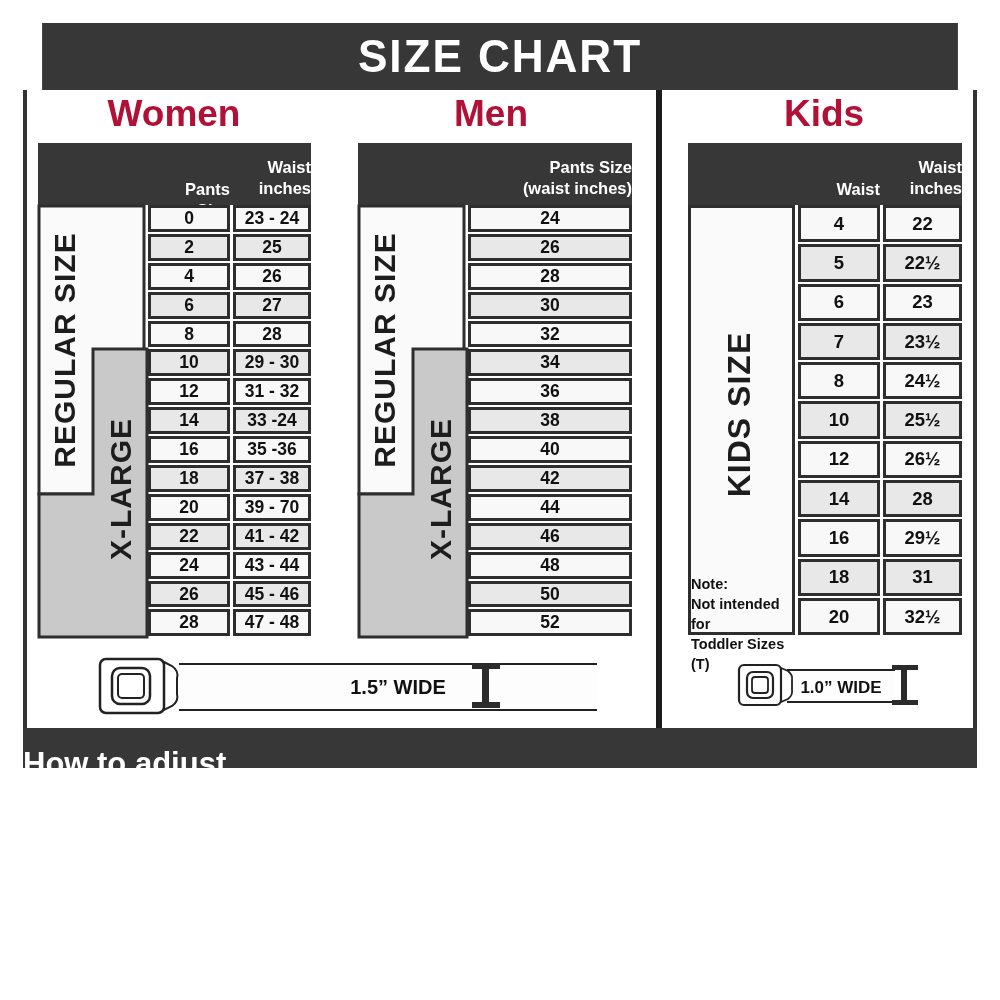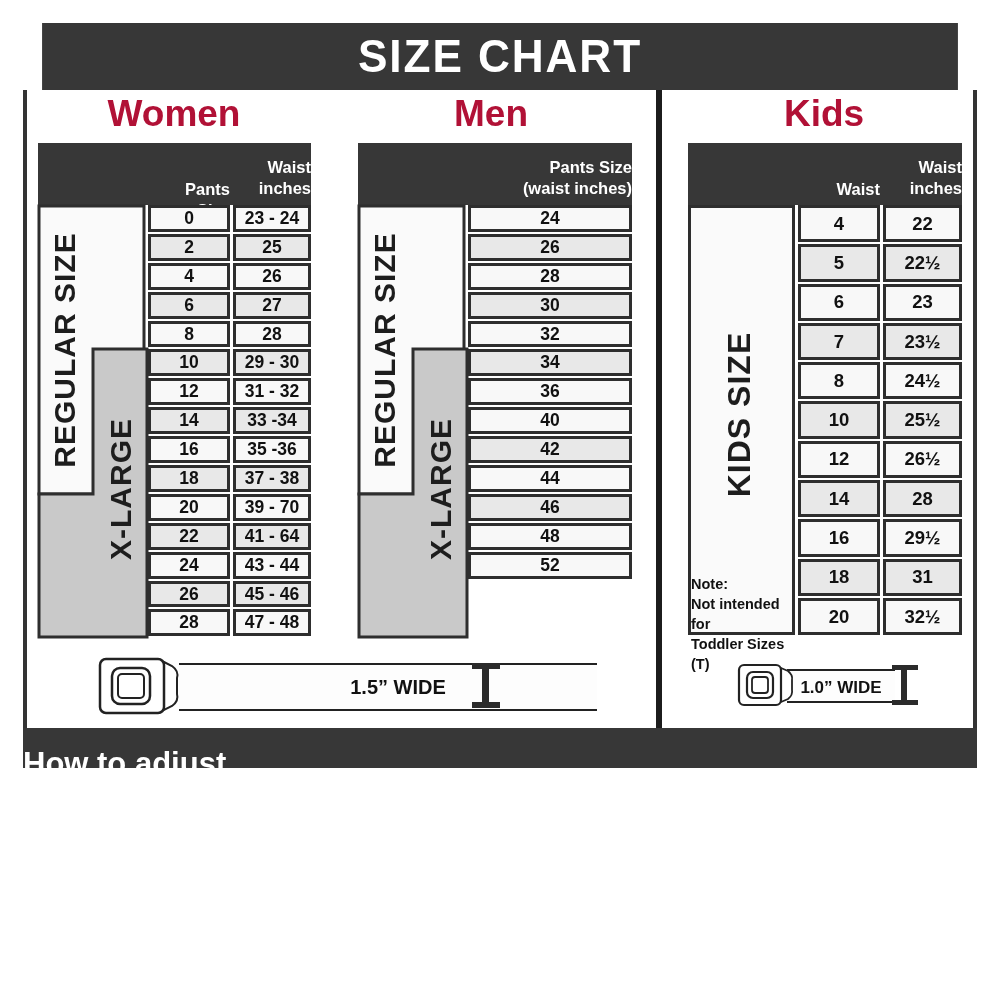--- a/index.html
+++ b/index.html
@@ -99,49 +99,51 @@
       <div class="cell">26</div>
       <div class="cell alt">6</div>
       <div class="cell alt">27</div>
       <div class="cell">8</div>
       <div class="cell">28</div>
       <div class="cell alt">10</div>
       <div class="cell alt">29 - 30</div>
       <div class="cell">12</div>
       <div class="cell">31 - 32</div>
       <div class="cell alt">14</div>
-      <div class="cell alt">33 -34</div>
+      <div class="cell alt">33 -24</div>
       <div class="cell">16</div>
       <div class="cell">35 -36</div>
       <div class="cell alt">18</div>
       <div class="cell alt">37 - 38</div>
       <div class="cell">20</div>
       <div class="cell">39 - 70</div>
       <div class="cell alt">22</div>
-      <div class="cell alt">41 - 64</div>
+      <div class="cell alt">41 - 42</div>
       <div class="cell">24</div>
       <div class="cell">43 - 44</div>
       <div class="cell alt">26</div>
       <div class="cell alt">45 - 46</div>
       <div class="cell">28</div>
       <div class="cell">47 - 48</div>
     </div>
   <div class="rows" id="men-rows">
       <div class="cell">24</div>
       <div class="cell alt">26</div>
       <div class="cell">28</div>
       <div class="cell alt">30</div>
       <div class="cell">32</div>
       <div class="cell alt">34</div>
       <div class="cell">36</div>
+      <div class="cell alt">38</div>
       <div class="cell">40</div>
       <div class="cell alt">42</div>
       <div class="cell">44</div>
       <div class="cell alt">46</div>
       <div class="cell">48</div>
+      <div class="cell alt">50</div>
       <div class="cell">52</div>
     </div>
   <div class="rows" id="kids-rows">
       <div class="cell">4</div>
       <div class="cell">22</div>
       <div class="cell alt">5</div>
       <div class="cell alt">22½</div>
       <div class="cell">6</div>
       <div class="cell">23</div>
       <div class="cell alt">7</div>

